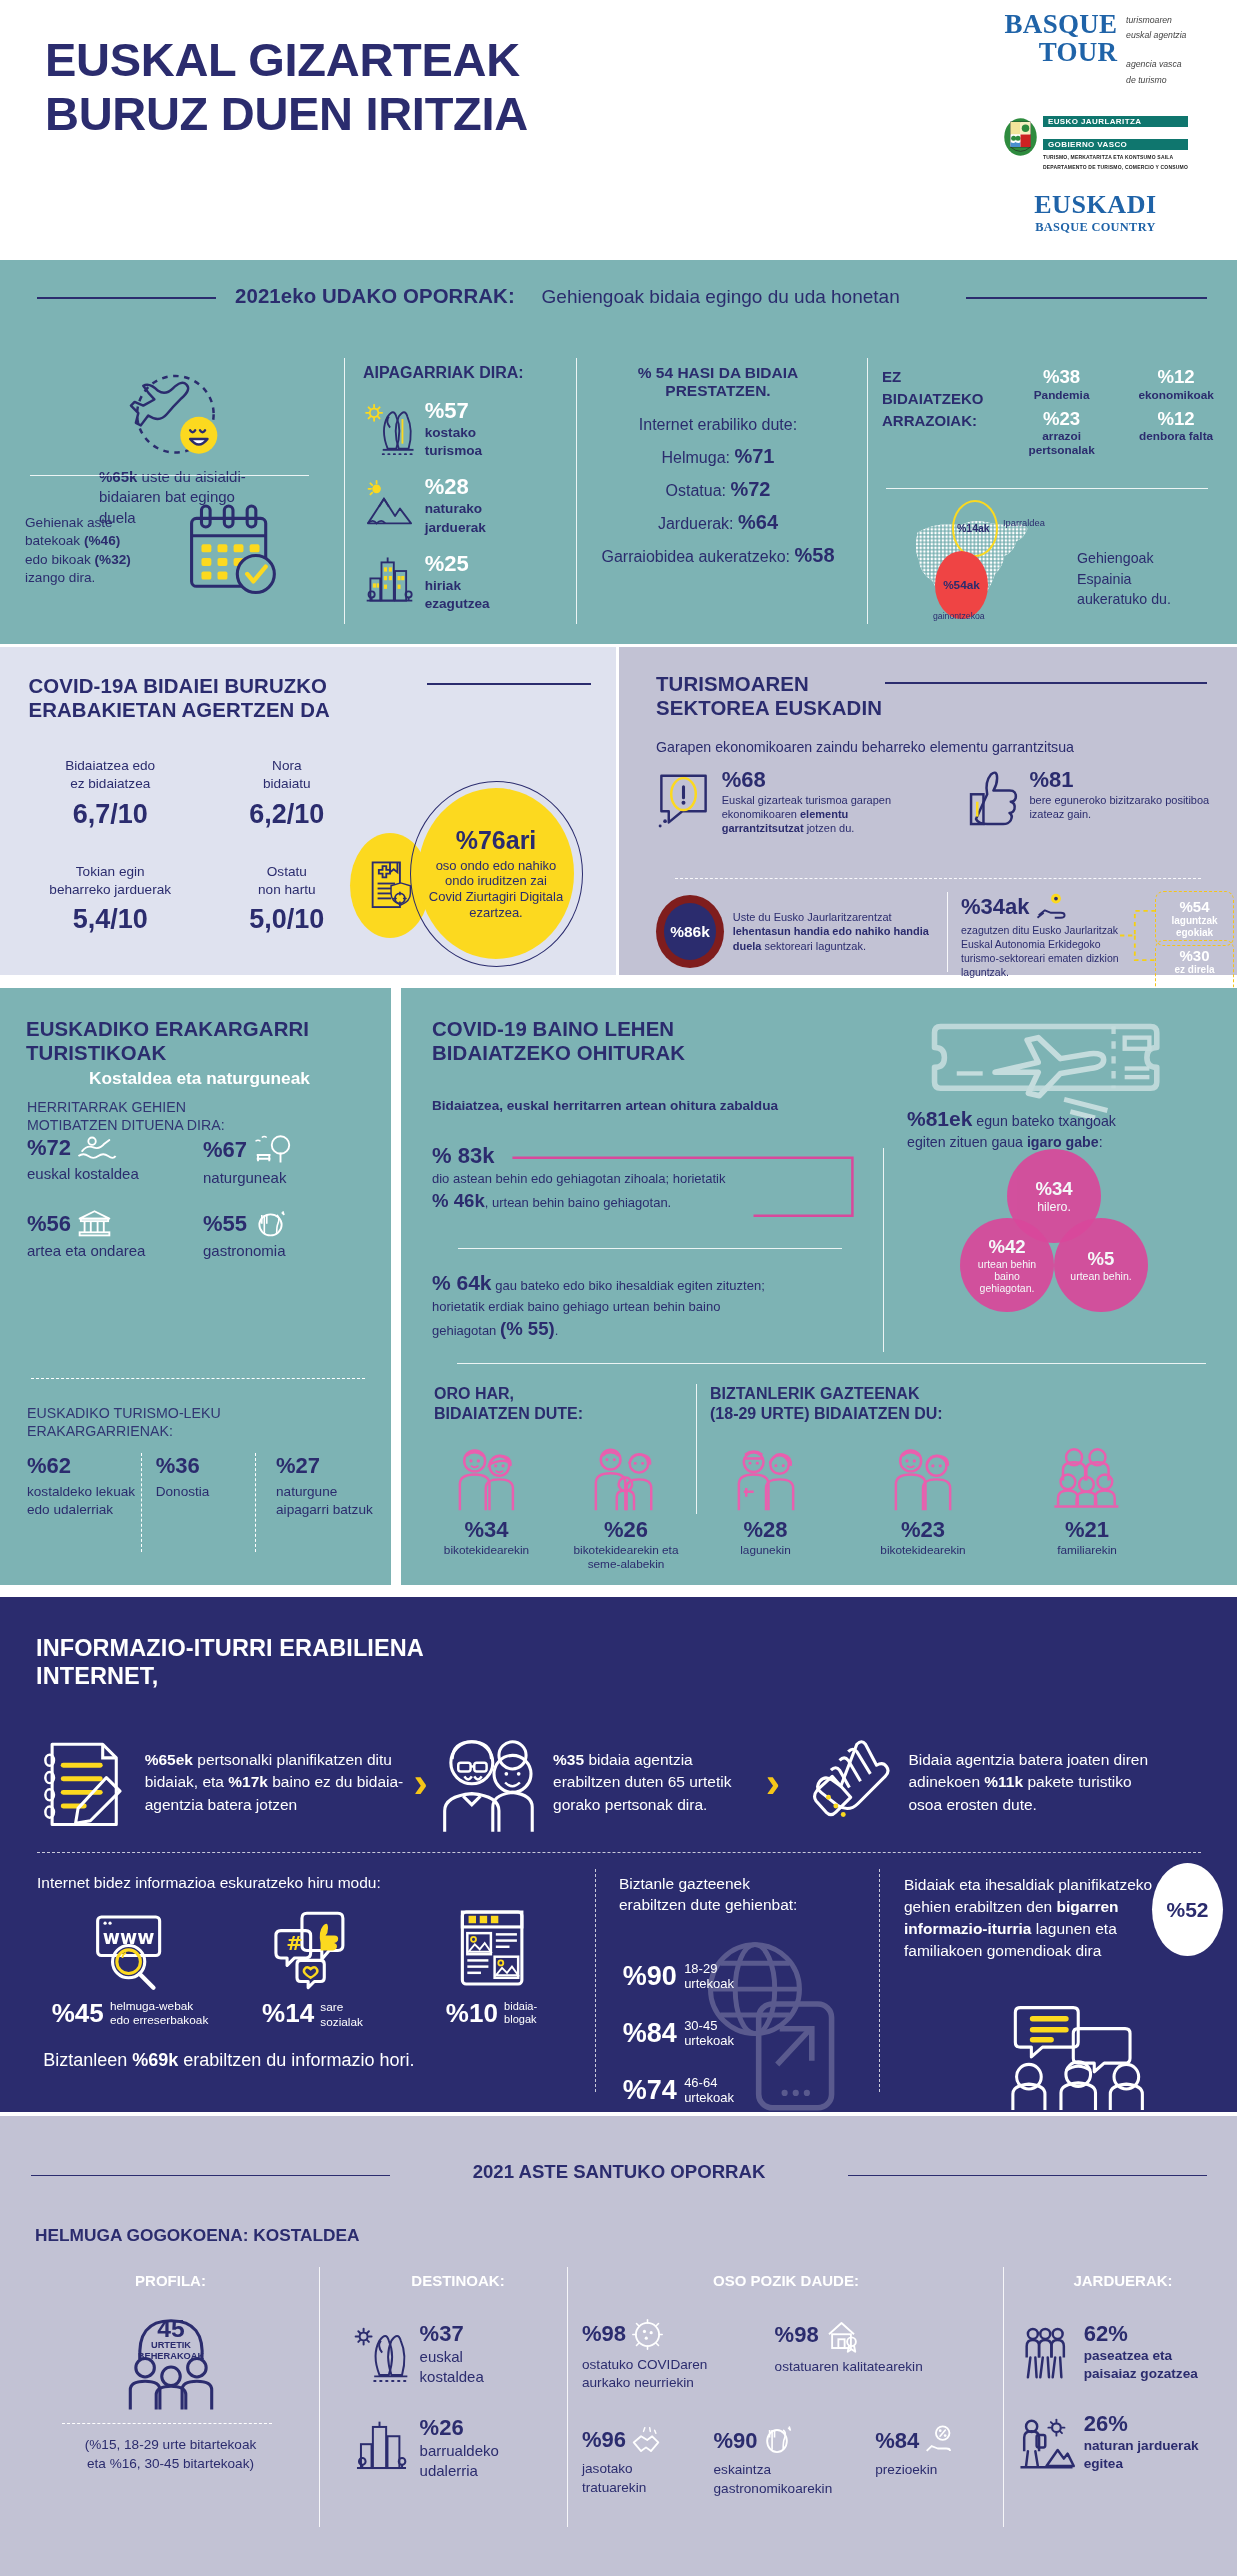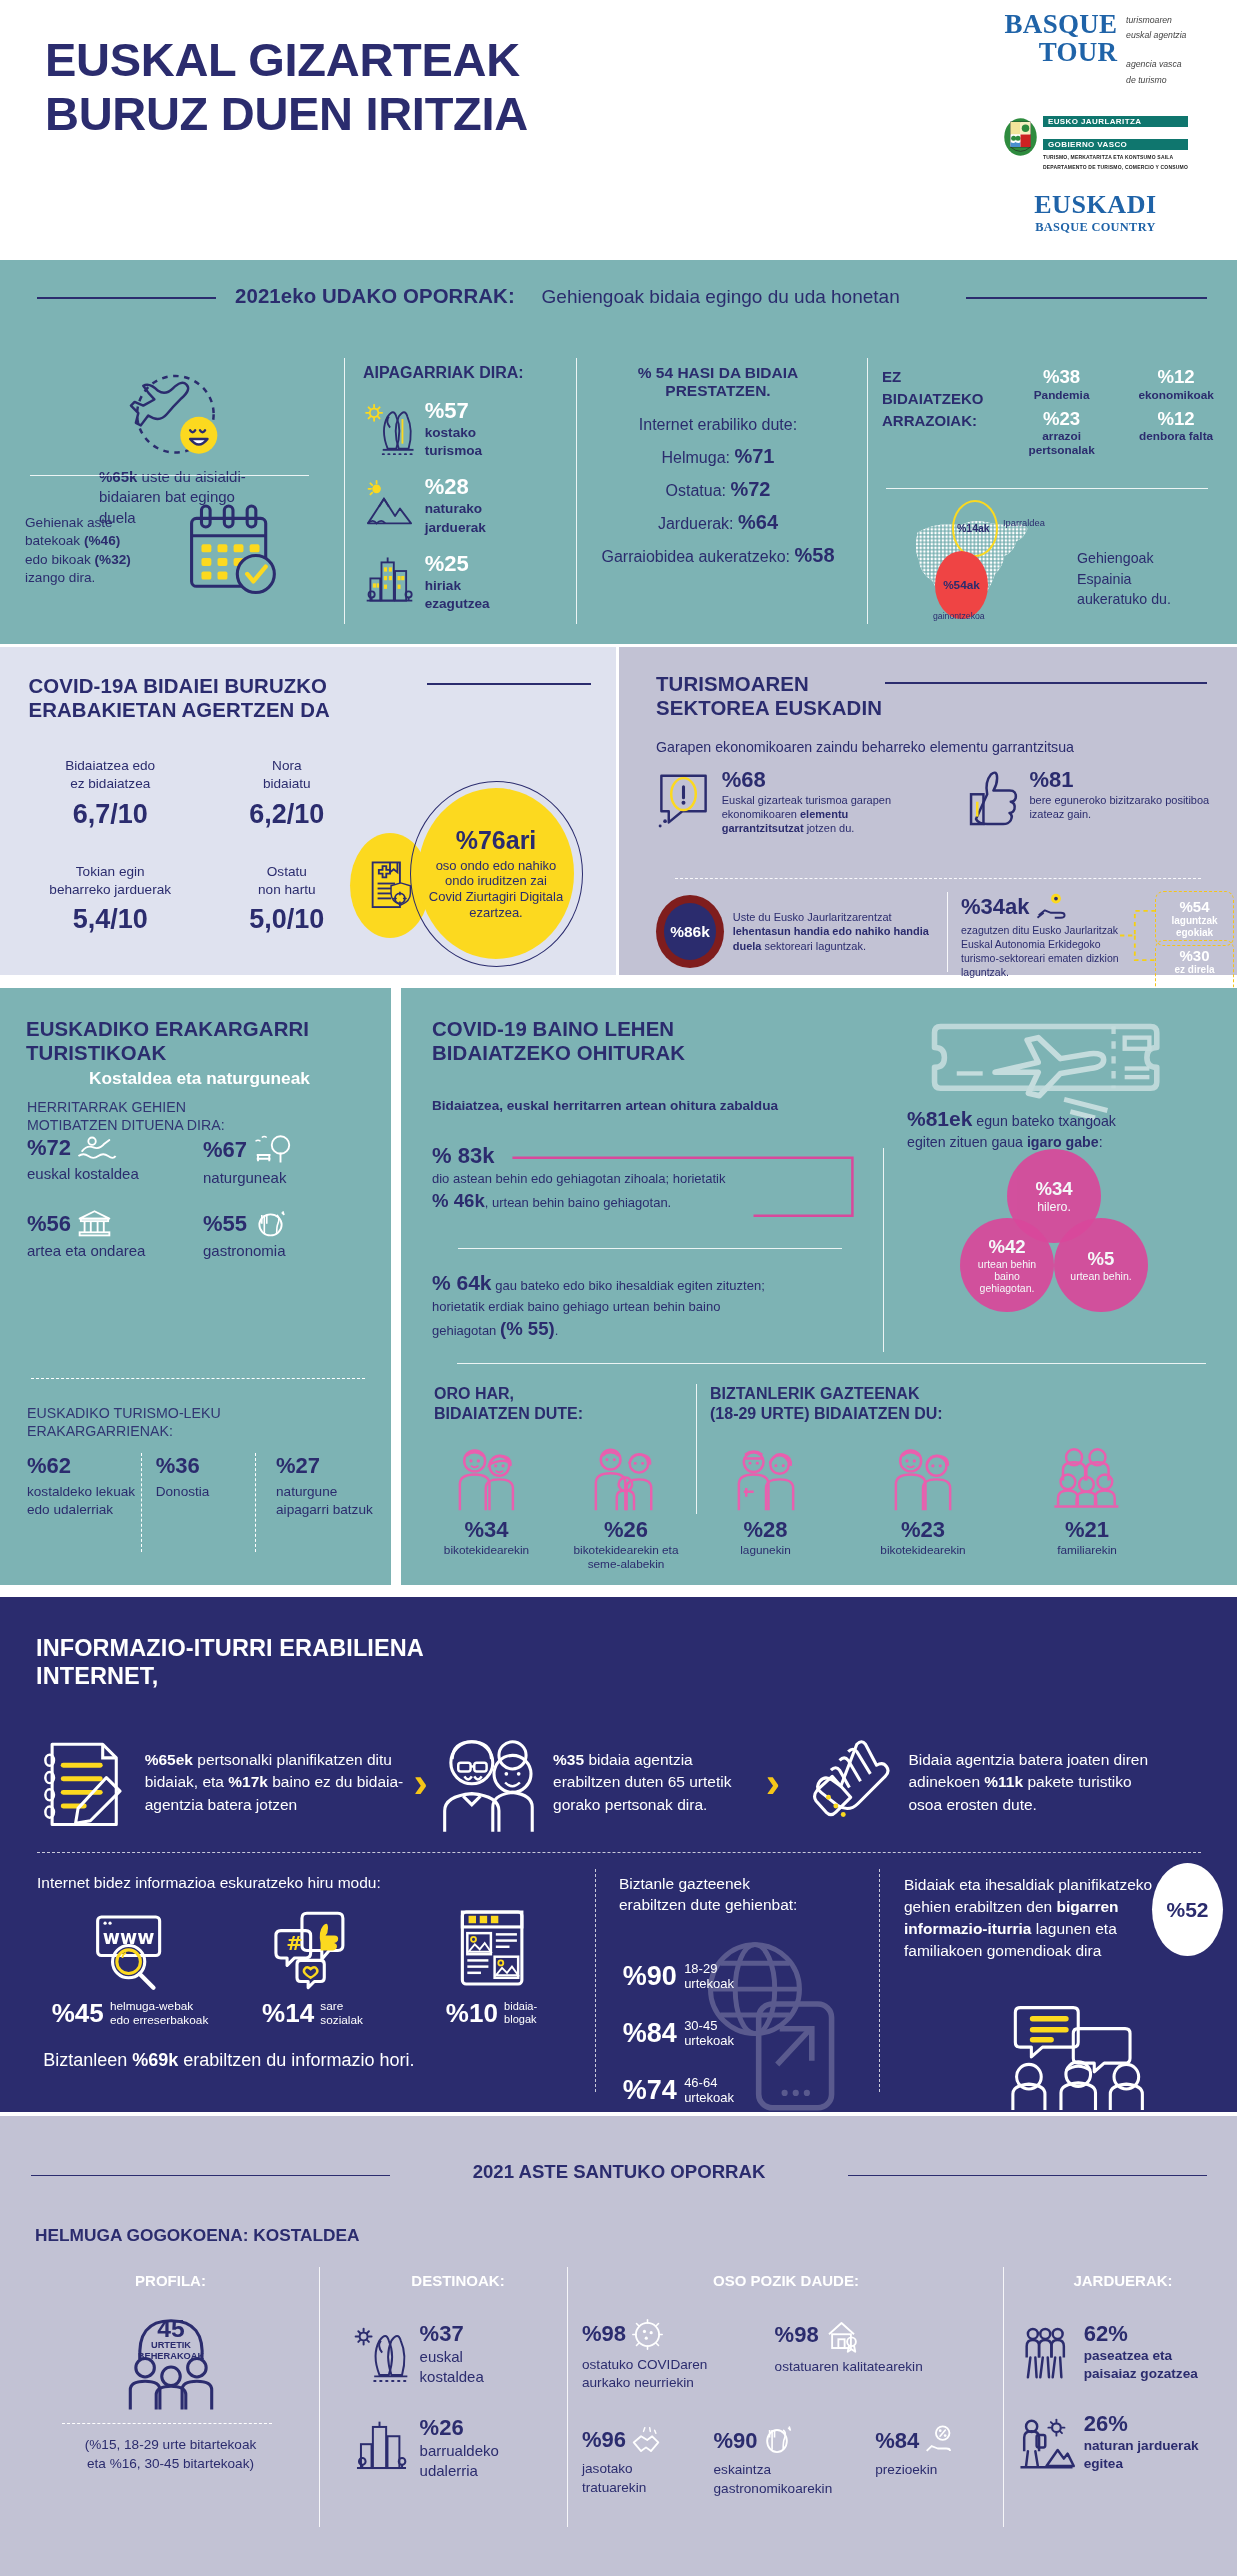--- a/index.html
+++ b/index.html
@@ -909,21 +909,21 @@
           <span>
             <svg width="93" height="87" viewBox="0 0 150 140" style="margin:0 auto;">
               <path d="M66 10 h50 q8 0 8 8 v44 q0 8 -8 8 h-14 l-12 14 v-14 h-24 q-8 0 -8 -8 v-44 q0 -8 8 -8z" fill="none" stroke="#fff" stroke-width="5" stroke-linejoin="round"></path>
               <path d="M88 58 q-4 -18 4 -28 q8 -8 8 4 q0 8 -4 12 h14 q8 0 6 8 q-2 4 -6 4 q6 2 4 8 q-2 4 -6 4 h-20z" fill="#fcd91f"></path>
               <path d="M24 38 h40 q8 0 8 8 v28 q0 8 -8 8 h-18 l-12 12 v-12 h-10 q-8 0 -8 -8 v-28 q0 -8 8 -8z" fill="none" stroke="#fff" stroke-width="5" stroke-linejoin="round"></path>
               <text x="46" y="70" font-size="32" font-family="DejaVu Sans, sans-serif" fill="#fcd91f" text-anchor="middle" font-weight="bold">#</text>
               <path d="M56 86 h32 q6 0 6 6 v22 q0 6 -6 6 h-10 l-10 10 v-10 h-12 q-6 0 -6 -6 v-22 q0 -6 6 -6z" fill="none" stroke="#fff" stroke-width="5" stroke-linejoin="round"></path>
               <path d="M72 100 q-6 -6 -10 0 q-4 6 10 14 q14 -8 10 -14 q-4 -6 -10 0z" fill="none" stroke="#fcd91f" stroke-width="4"></path>
             </svg>
           </span>
-          <div style="display:flex;align-items:center;justify-content:center;gap:6.2px;margin-top:3.7px;">
+          <div style="display:flex;align-items:flex-end;justify-content:center;gap:6.2px;margin-top:3.7px;">
             <span style="font-size:26px;font-weight:bold;">%14</span>
             <span style="text-align:left;font-size:11.8px;line-height:1.2;">
               <span>sare</span><br>
               <span>sozialak</span>
             </span>
           </div>
         </div>
         <div style="width:179px;text-align:center;">
           <span>
             <svg width="93" height="87" viewBox="0 0 150 140" style="margin:0 auto;">

